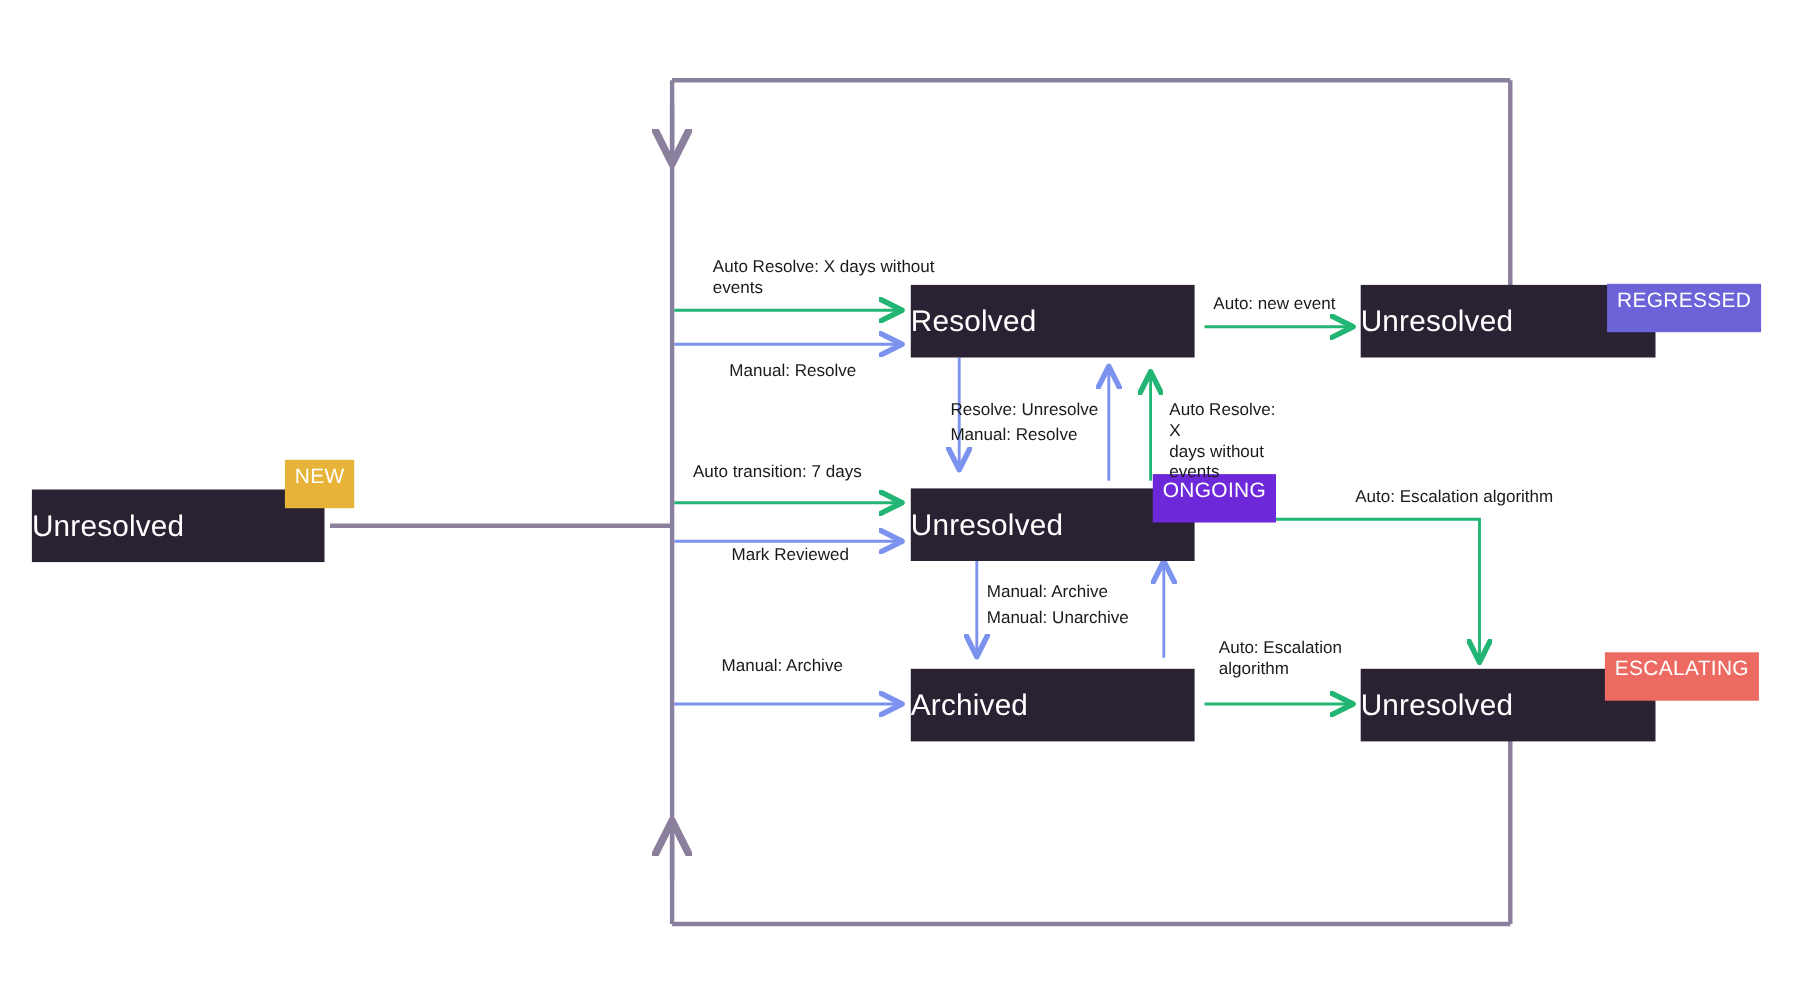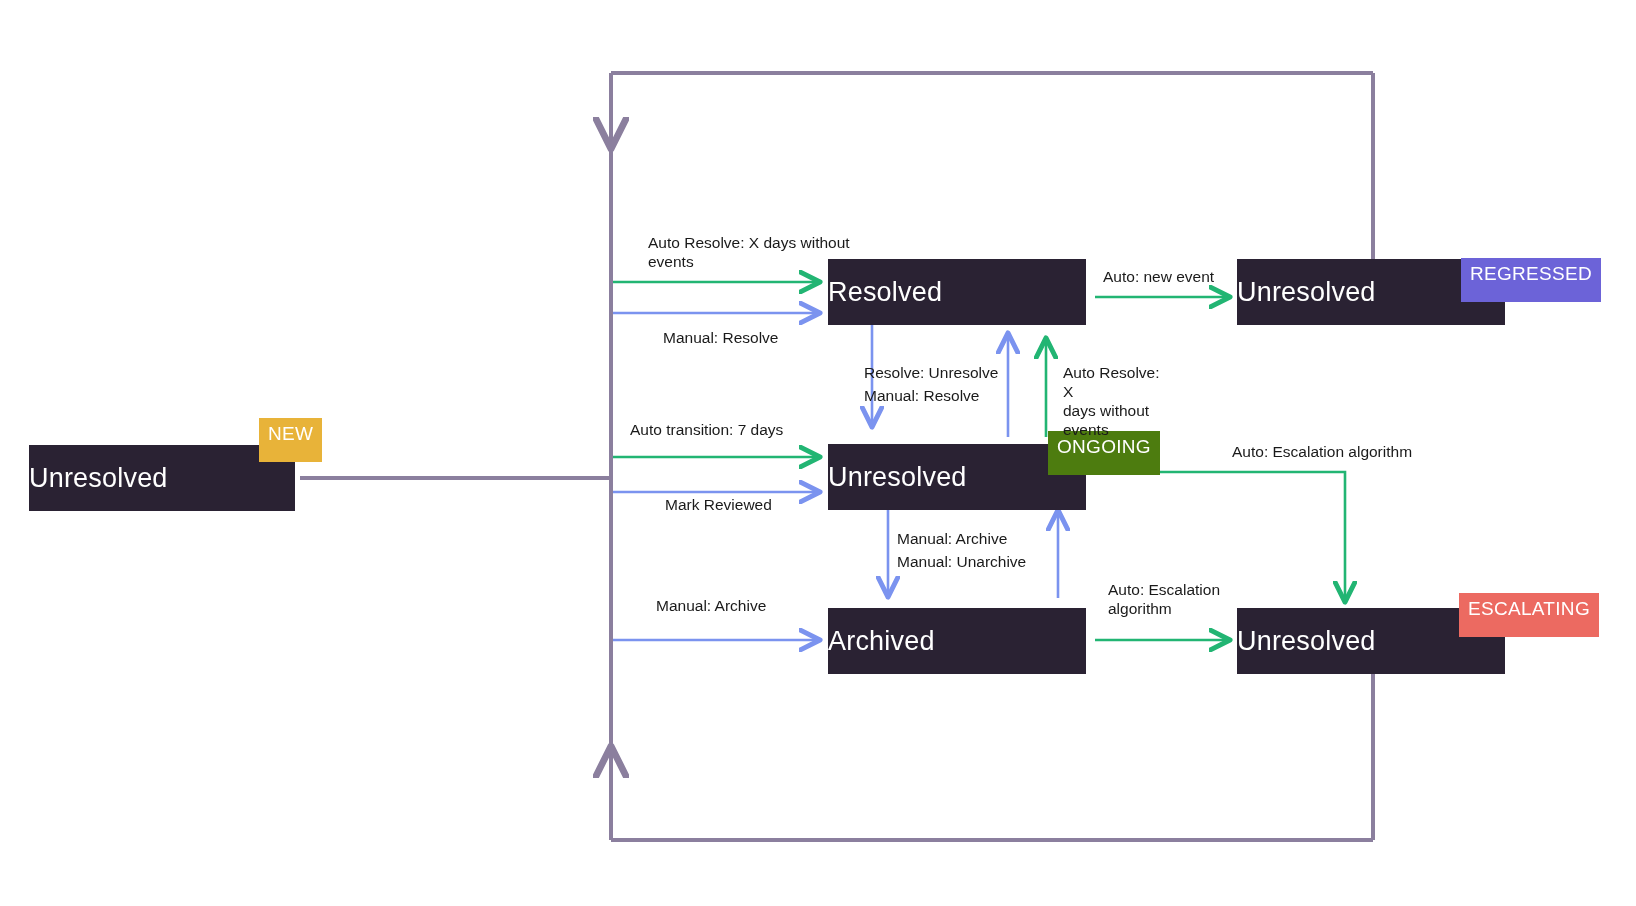--- a/index.html
+++ b/index.html
@@ -8,21 +8,21 @@
   #canvas{position:absolute;inset:0;width:1636px;height:906px;}
   svg.layer{position:absolute;left:0;top:0;width:1636px;height:906px;pointer-events:none;}
 
   .node{position:absolute;background:#2a2233;color:#ffffff;
         display:flex;align-items:center;justify-content:flex-start;
         font-size:27px;letter-spacing:.2px;font-weight:400;}
   .badge{position:absolute;color:#ffffff;font-size:19px;line-height:1;
          padding:6px 9px 19px 9px;white-space:nowrap;letter-spacing:.3px;}
   .badge-new{background:#e8b339;}
   .badge-regressed{background:#6c63d8;}
-  .badge-ongoing{background:#4d7c0f;}
+  .badge-ongoing{background:#6d28d9;}
   .badge-escalating{background:#ec6a61;}
 
   .edge-label{position:absolute;color:#1a1a1a;font-size:15.5px;line-height:19px;
               white-space:pre-line;}
 </style>
 </head>
 <body>
 
 <div id="canvas">
 

